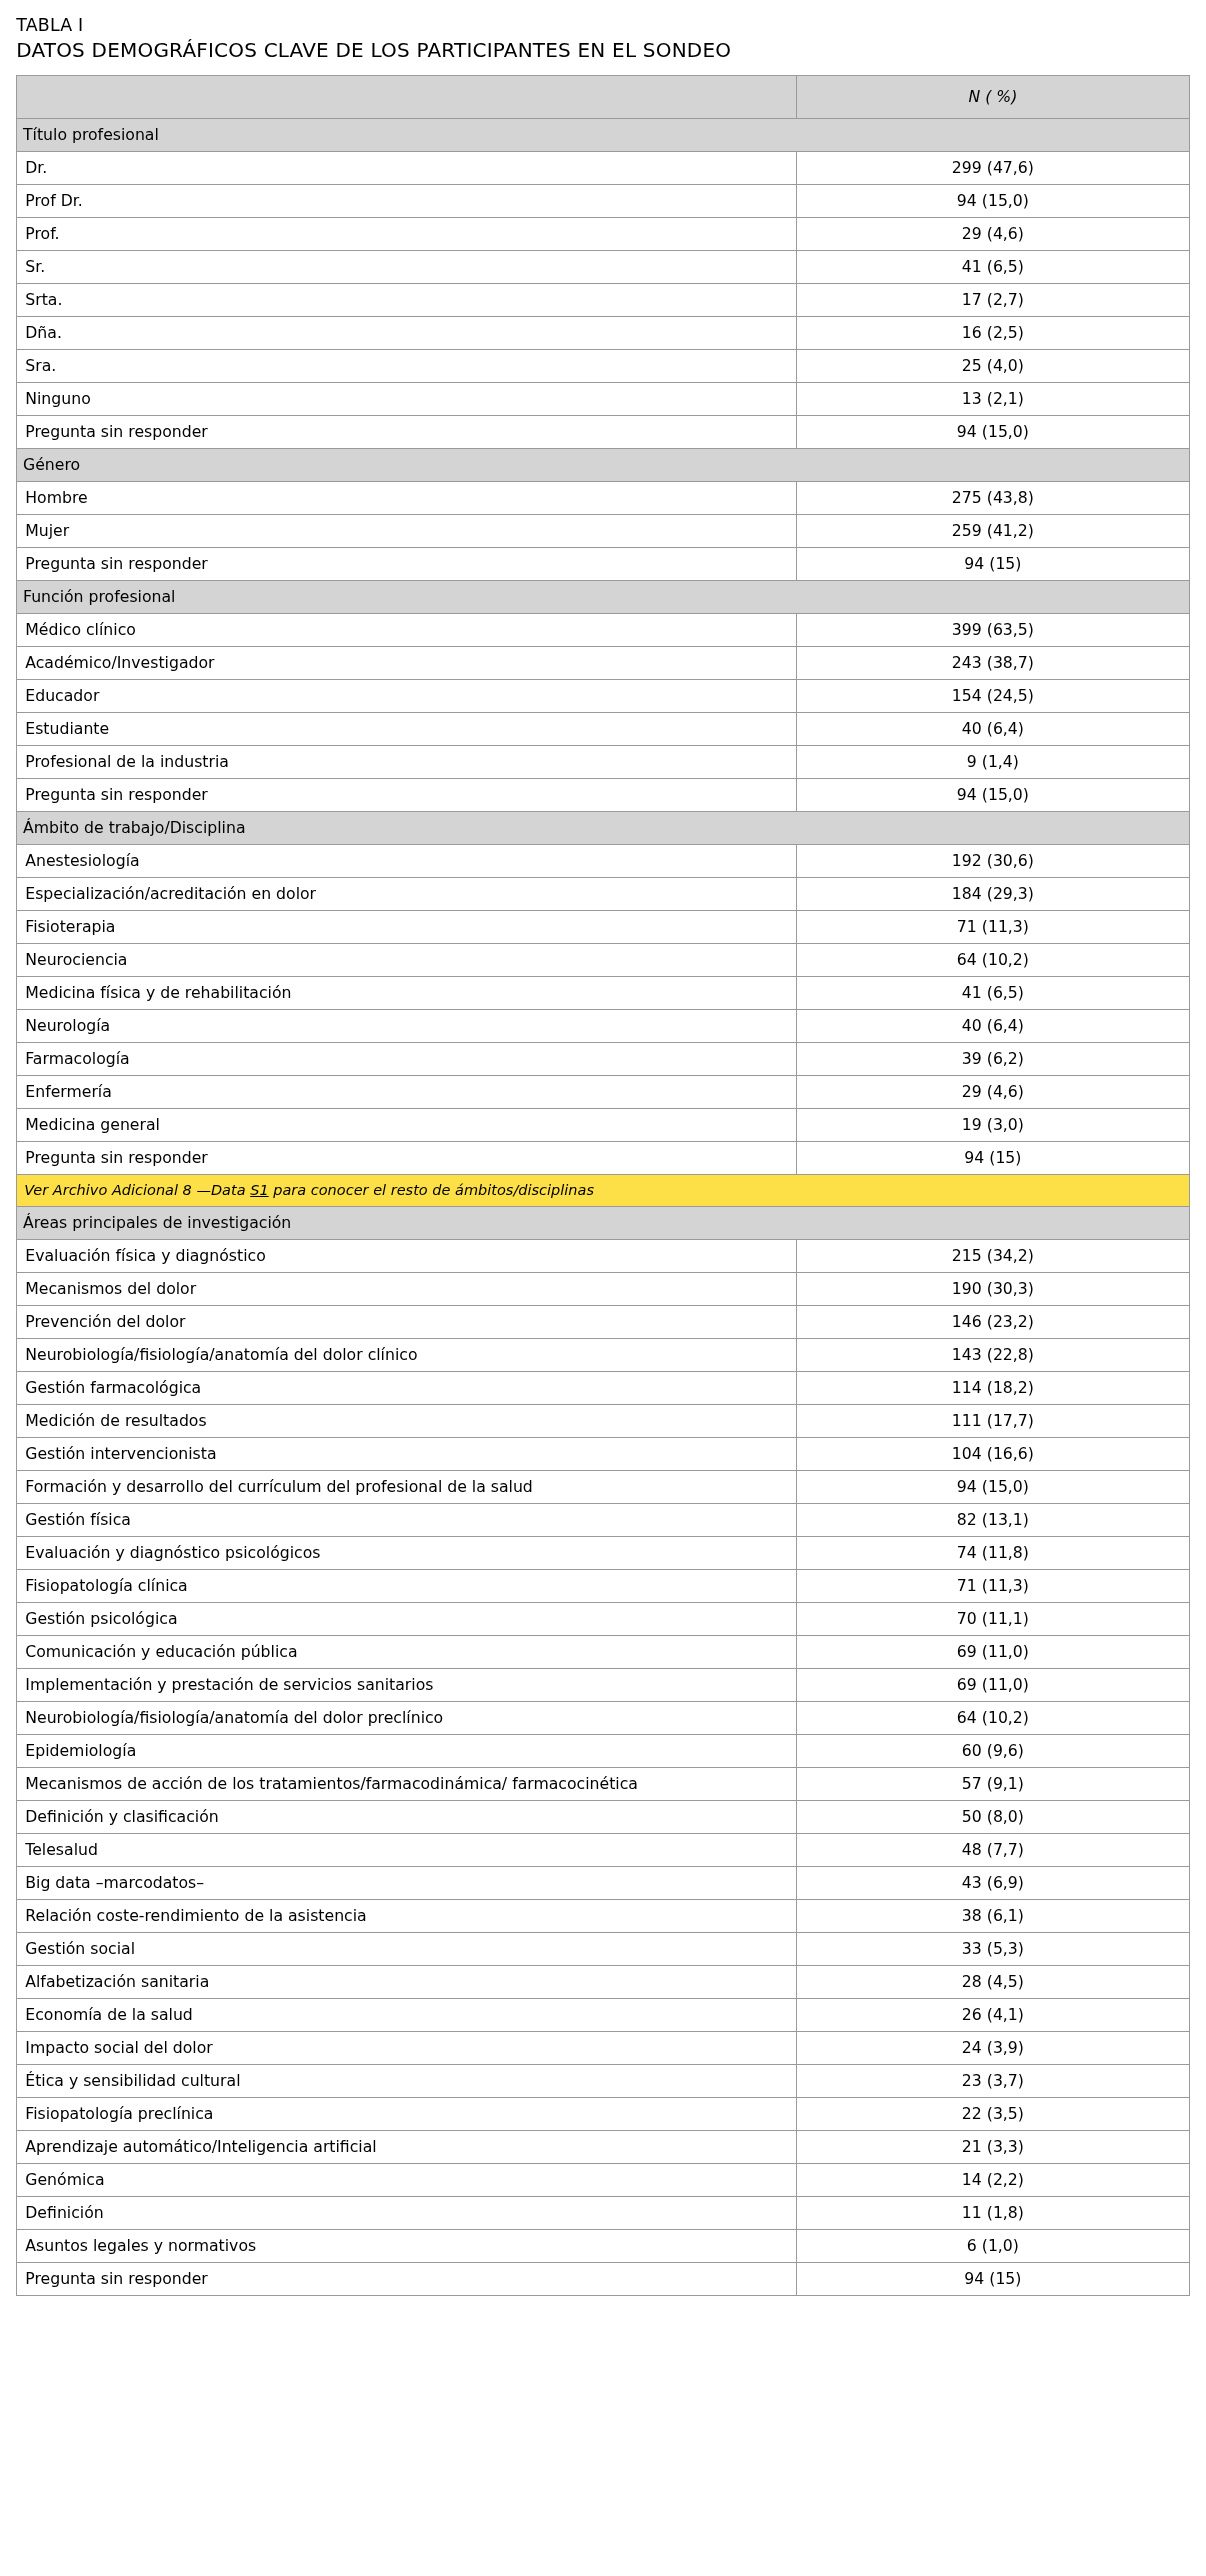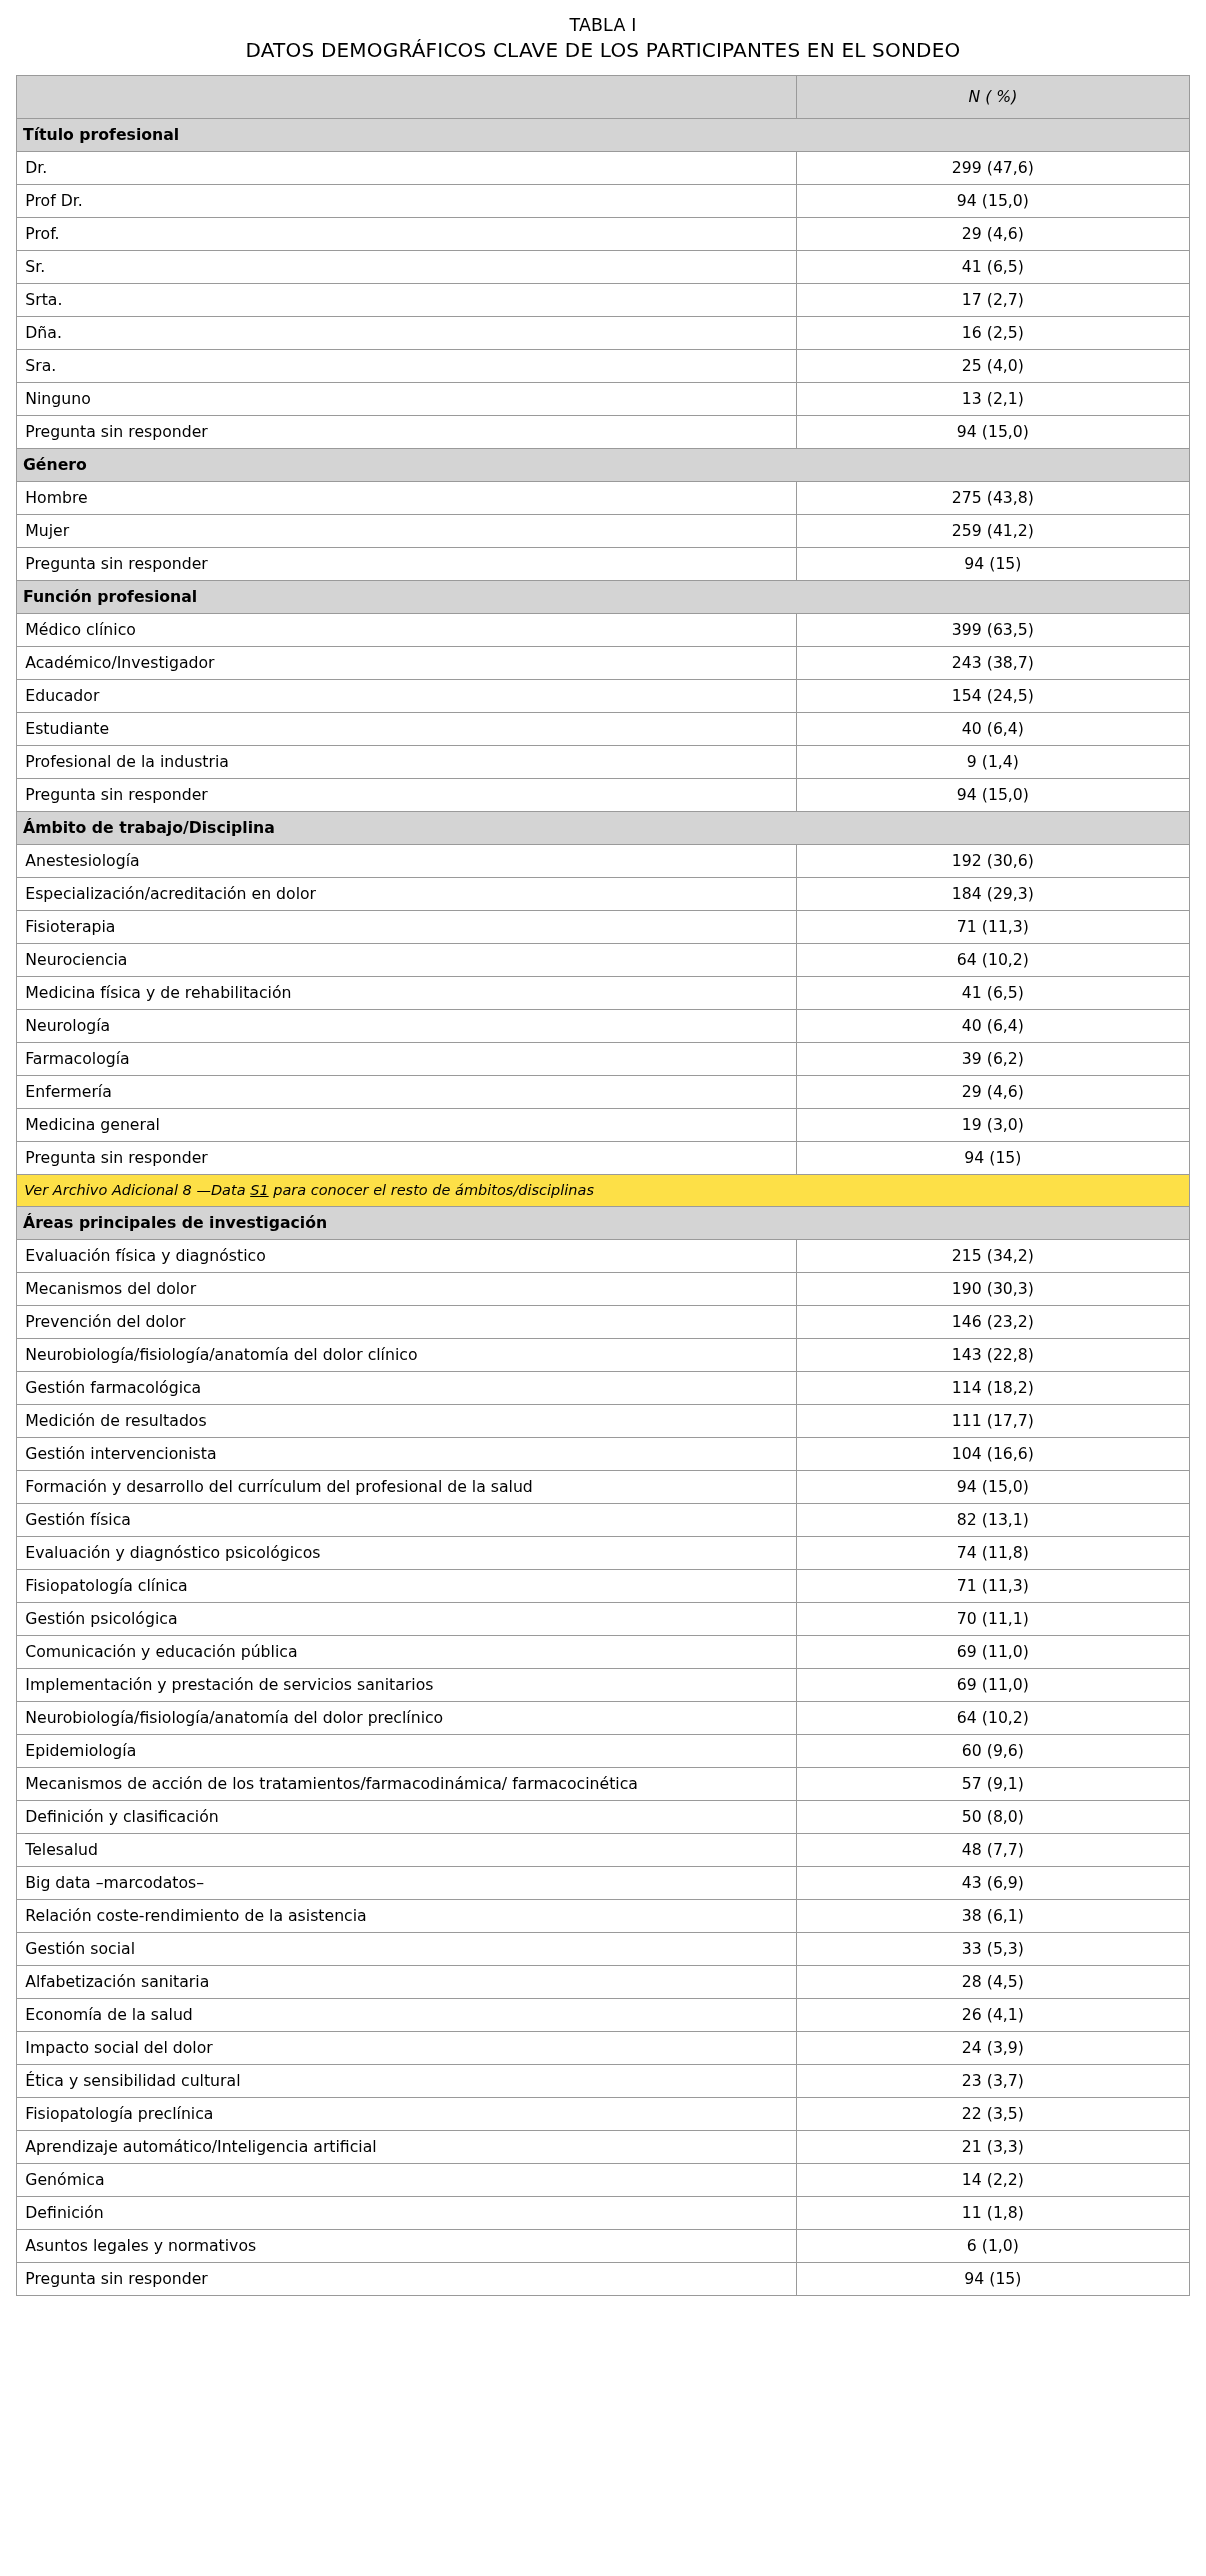--- a/index.html
+++ b/index.html
@@ -11,21 +11,21 @@
     font-family: "DejaVu Sans", "Liberation Sans", sans-serif;
     color: #000000;
     width: 1206px;
   }
   .page {
     width: 1206px;
     box-sizing: border-box;
     padding: 14px 16.2px 17.4px 16.2px;
   }
   .title-block {
-    text-align: center;
+    text-align: left;
     margin-bottom: 10.4px;
   }
   .title-line1 {
     font-size: 17.4px;
     letter-spacing: 0.2px;
     line-height: 1.35;
   }
   .title-line2 {
     font-size: 20px;
     letter-spacing: 0.2px;
@@ -56,21 +56,20 @@
   }
   td.hdr-value {
     text-align: center;
     font-style: italic;
     font-size: 16.2px;
   }
   tr.section-row td {
     background: #d4d4d4;
     font-size: 15.7px;
     padding-left: 5.8px;
-    font-weight: bold;
   }
   td.item-label {
     padding-left: 27px;
     background: #ffffff;
   }
   td.item-value {
     text-align: center;
     background: #ffffff;
     font-size: 15.7px;
   }

